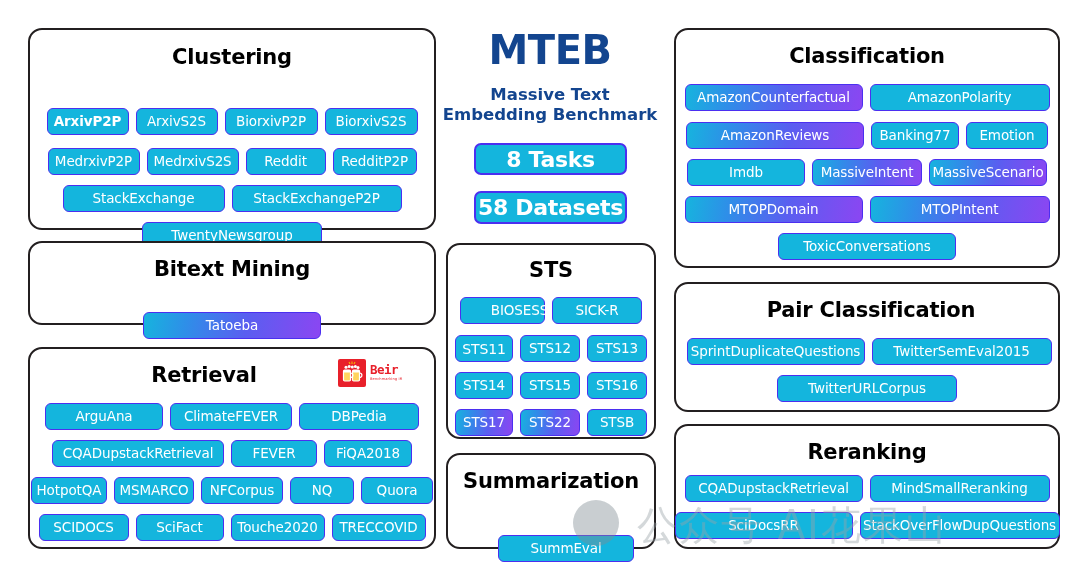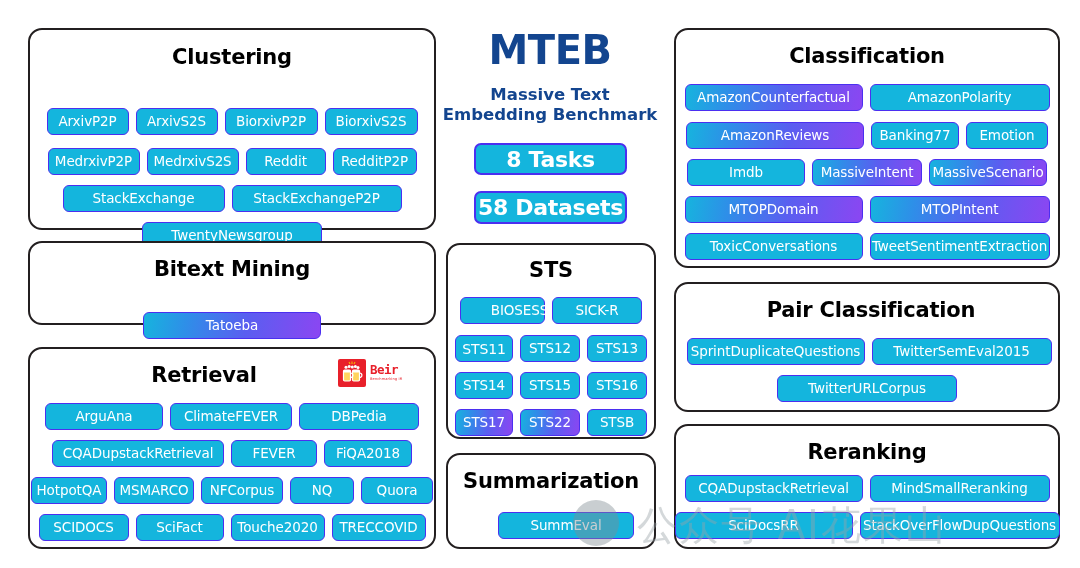--- a/index.html
+++ b/index.html
@@ -167,21 +167,21 @@
 </style>
 </head>
 <body>
 
 <div id="root">
 
   <div class="panel" style="left:28px; top:28px; width:408px; height:202px;">
     <div class="panel-title" style="font-size:21px; margin-top:17px;">Clustering</div>
     <div class="grid">
         <div class="row" style="position: absolute; left: 0px; right: 0px; top: 78px; height: 27px;">
-          <div class="tile" style="font-size: 13.5px; width: 82px; flex: 0 0 auto;">
+          <div class="tile" style="font-size: 13.5px; width: 82px; flex: 0 0 auto; font-weight: bold;">
             <span>ArxivP2P</span>
           </div>
           <div class="tile" style="font-size: 13.5px; width: 82px; flex: 0 0 auto;">
             <span>ArxivS2S</span>
           </div>
           <div class="tile" style="font-size: 13.5px; width: 93px; flex: 0 0 auto;">
             <span>BiorxivP2P</span>
           </div>
           <div class="tile" style="font-size: 13.5px; width: 93px; flex: 0 0 auto;">
             <span>BiorxivS2S</span>
@@ -371,21 +371,21 @@
           <div class="tile" style="font-size: 13.5px; width: 60px; flex: 0 0 auto;">
             <span>STSB</span>
           </div>
         </div>
       </div>
   </div>
 
   <div class="panel" style="left:446px; top:453px; width:210px; height:96px;">
     <div class="panel-title" style="font-size:21px; margin-top:16px;">Summarization</div>
     <div class="grid">
-        <div class="row" style="position: absolute; left: 0px; right: 0px; top: 57px; height: 27px; padding-left: 40px;">
+        <div class="row" style="position: absolute; left: 0px; right: 0px; top: 80px; height: 27px; padding-left: 40px;">
           <div class="tile" style="font-size: 13.5px; width: 136px; flex: 0 0 auto;">
             <span>SummEval</span>
           </div>
         </div>
       </div>
   </div>
 
   <div class="panel" style="left:674px; top:28px; width:386px; height:240px;">
     <div class="panel-title" style="font-size:21px; margin-top:16px;">Classification</div>
     <div class="grid">
@@ -424,23 +424,20 @@
             <span>MTOPDomain</span>
           </div>
           <div class="tile multi" style="font-size: 13.5px; width: 180px; flex: 0 0 auto;">
             <span>MTOPIntent</span>
           </div>
         </div>
         <div class="row" style="position: absolute; left: 0px; right: 0px; top: 203px; height: 27px;">
           <div class="tile" style="font-size: 13.5px; width: 178px; flex: 0 0 auto;">
             <span>ToxicConversations</span>
           </div>
-          <div class="tile" style="font-size: 13.5px; width: 180px; flex: 0 0 auto;">
-            <span>TweetSentimentExtraction</span>
-          </div>
         </div>
       </div>
   </div>
 
   <div class="panel" style="left:674px; top:282px; width:386px; height:130px;">
     <div class="panel-title" style="font-size:21px; margin-top:16px;margin-left:8px;">Pair Classification</div>
     <div class="grid">
         <div class="row" style="position: absolute; left: 4px; right: 0px; top: 54px; height: 27px;">
           <div class="tile" style="font-size: 13.5px; width: 178px; flex: 0 0 auto;">
             <span>SprintDuplicateQuestions</span>

